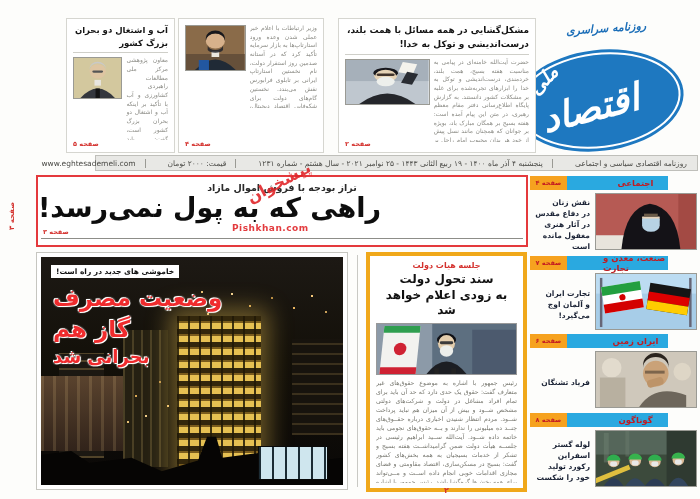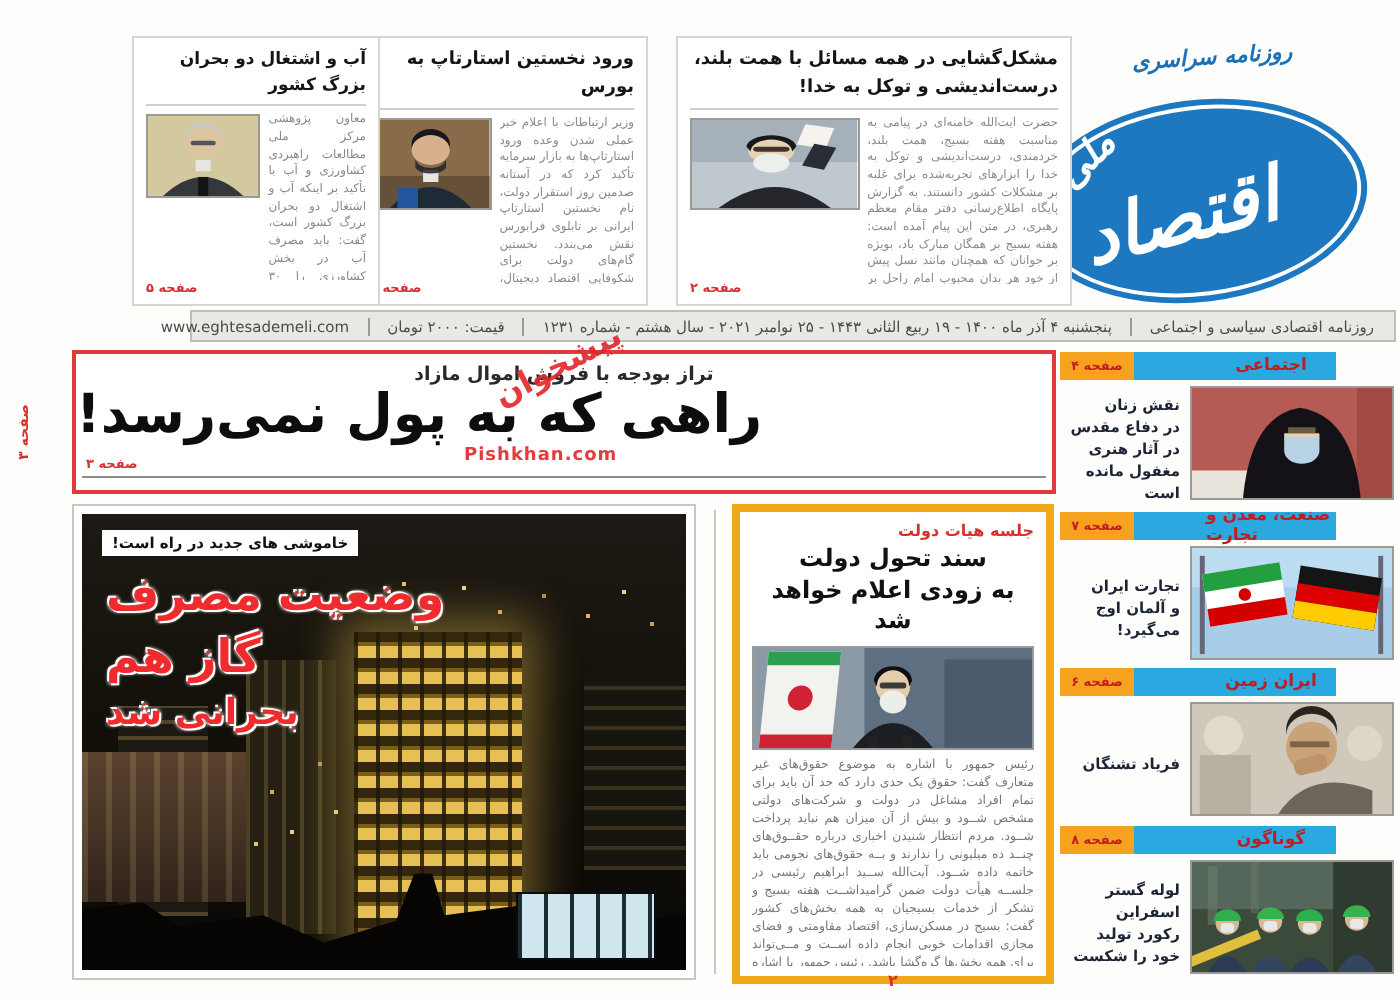--- a/index.html
+++ b/index.html
@@ -17,35 +17,35 @@
   .logo::before{ content:""; position:absolute; inset:3px; border:2px solid #fff; border-radius:50%; }
   .logo-eghtesad{ position:absolute; left:26px; top:36px; color:#fff; font-size:37px;
     font-weight:bold; font-style:italic; transform:rotate(-7deg); white-space:nowrap; }
   .logo-melli{ position:absolute; left:16px; top:12px; color:#fff; font-size:19px;
     font-weight:bold; font-style:italic; transform:rotate(-38deg); }
   
   .card{ position:absolute; top:18px; height:135px; background:#fff;
     border:1px solid #d6d6d0; padding:5px 6px; direction:rtl; }
   .card1{ left:338px; width:198px; }
   .card2{ left:178px; width:146px; }
-  .card3{ left:66px;  width:124px; }
+  .card3{ left:66px;  width:109px; }
   .card-headline{ font-size:9px; font-weight:bold; color:#151515; line-height:1.55;
     text-align:right; border-bottom:1px solid #cfcfc9; padding-bottom:2px; margin-bottom:3px; }
   .card3 .card-headline{ font-size:8.5px; }
   .card-body{ position:relative; }
   .card-photo{ float:left; width:46%; height:46px; margin:1px 4px 2px 0; border:1px solid #9a9a94; overflow:hidden; }
   .card3 .card-photo{ width:52%; height:42px; }
   .tiny{ font-size:6px; line-height:1.45; color:#8b8b85; text-align:justify; height:84px; overflow:hidden; }
   .page-ref{ position:absolute; bottom:4px; left:6px; color:#d4322e; font-size:6.5px; font-weight:bold; }
   
   .info-bar{ position:absolute; left:95px; top:155px; width:603px; height:16px;
     background:#e8e8e5; border:1px solid #bfbfba; direction:rtl;
     display:flex; align-items:center; padding:0 10px; font-size:7.5px; color:#4a4a46; }
   .info-bar > span{ white-space:nowrap; }
-  .info-bar > span + span{ border-right:1px solid #9a9a94; padding-right:9px; margin-right:9px; }
+  .info-bar > span + span{ border-right:1px solid #9a9a94; padding-right:9px; margin-right:22px; }
   
   .lead-box{ position:absolute; left:36px; top:175px; width:492px; height:72px;
     background:#fff; border:2px solid #e4393c; direction:rtl; }
   .lead-kicker{ position:absolute; top:5px; left:0; right:0; text-align:center;
     font-size:9.5px; font-weight:bold; color:#2a2a2a; }
   .lead-headline{ position:absolute; top:15px; left:0; right:0; text-align:left;
     font-size:27px; font-weight:bold; color:#0d0d0d; letter-spacing:-.5px; }
   .lead-rule{ position:absolute; left:3px; right:3px; bottom:6px; height:1px; background:#8d8d88; }
   .lead-page-ref{ position:absolute; left:5px; bottom:9px; color:#d4322e; font-size:6.5px; font-weight:bold; }
   .wm-fa{ position:absolute; left:206px; top:-4px; color:#e0262a; font-size:16px; font-weight:bold;
@@ -91,21 +91,21 @@
     font-size:7.5px; font-weight:bold; padding:2px 5px; direction:rtl; }
   .photo-headline{ position:absolute; left:12px; top:26px; width:200px; direction:rtl; text-align:left;
     color:#ef2b2d; font-weight:bold; line-height:1.35;
     text-shadow:0 0 2px #fff,0 0 2px #fff,1px 1px 0 #fff,-1px -1px 0 #fff; }
   .photo-headline .l1{ font-size:23px; display:block; }
   .photo-headline .l2{ font-size:18px; display:block; }
   .v-divider{ position:absolute; left:357px; top:255px; width:1px; height:232px; background:#c9c9c4; }
   
   .cabinet{ position:absolute; left:366px; top:252px; width:161px; height:240px;
     background:#fff; border:4px solid #f0a81a; padding:5px 6px; direction:rtl; text-align:center; }
-  .cab-kicker{ color:#d4322e; font-size:8px; font-weight:bold;text-align:right; }
+  .cab-kicker{ color:#d4322e; font-size:8px; font-weight:bold; }
   .cab-headline{ font-size:12px; font-weight:bold; color:#111; line-height:1.3; margin-top:2px; }
   .cab-photo{ width:100%; height:52px; border:1px solid #999; margin-top:4px; overflow:hidden; }
   .cab-body{ font-size:6.2px; line-height:1.45; color:#77776f; text-align:justify;
     margin-top:4px; height:104px; overflow:hidden; }
   .cab-pagenum{ color:#d4322e; font-size:8px; font-weight:bold; margin-top:3px; }
   
   .side-section{ position:absolute; left:530px; width:167px; }
   .s1{ top:176px; } .s2{ top:256px; } .s3{ top:334px; } .s4{ top:413px; }
   .side-header{ display:flex; width:138px; height:14px; }
   .side-tag{ width:37px; background:#f6a21f; color:#c41c22; font-size:6.5px; font-weight:bold;
@@ -148,21 +148,20 @@
           <path d="M16.5 14 a7.5 6 0 0 1 15 0 l-1.2 2.5 a6.3 6.3 0 0 0 -12.6 0 Z" fill="#17171c"></path>
           <rect x="18.5" y="14" width="11" height="2.6" rx="1.3" fill="#41342c"></rect>
         </svg>
       </div>
       <p class="tiny">حضرت آیت‌الله خامنه‌ای در پیامی به مناسبت هفته بسیج، همت بلند، خردمندی، درست‌اندیشی و توکل به خدا را ابزارهای تجربه‌شده برای غلبه بر مشکلات کشور دانستند. به گزارش پایگاه اطلاع‌رسانی دفتر مقام معظم رهبری، در متن این پیام آمده است: هفته بسیج بر همگان مبارک باد، بویژه بر جوانان که همچنان مانند نسل پیش از خود هر بدان محبوب امام راحل بر روش‌های نو در عرصه‌های گوناگون کشور می‌افزایند.</p>
     </div>
     <div class="page-ref">صفحه ۲</div>
   </div>
 
   <div class="card card2">
-    <div class="card-headline">ورود نخستین استارتاپ به بورس</div>
     <div class="card-body">
       <div class="card-photo">
         <svg viewBox="0 0 46 44" preserveAspectRatio="none">
           <rect width="46" height="44" fill="#8a6b49"></rect>
           <rect y="28" width="46" height="16" fill="#66503a"></rect>
           <path d="M7 44 Q23 23 39 44 Z" fill="#202a36"></path>
           <rect x="20" y="25" width="6" height="6" fill="#e9e6df"></rect>
           <circle cx="23" cy="15" r="7.5" fill="#d7b18b"></circle>
           <path d="M15.5 15 a7.5 7.5 0 0 1 15 0 l0 -3 a7.5 7.5 0 0 0 -15 0 Z" fill="#17181d"></path>
           <path d="M17 20 a6.5 6.5 0 0 0 12 0 l0 4 a6.5 4.5 0 0 1 -12 0 Z" fill="#20222a" opacity=".85"></path>

